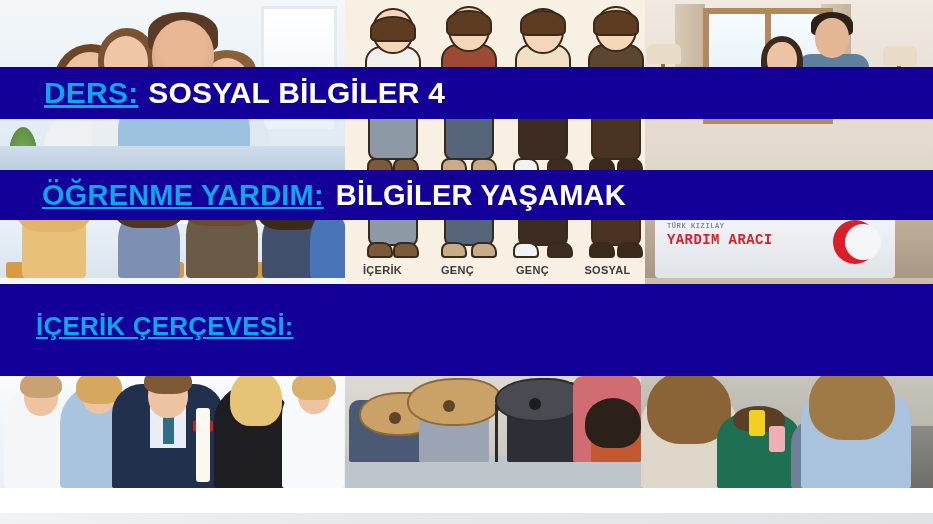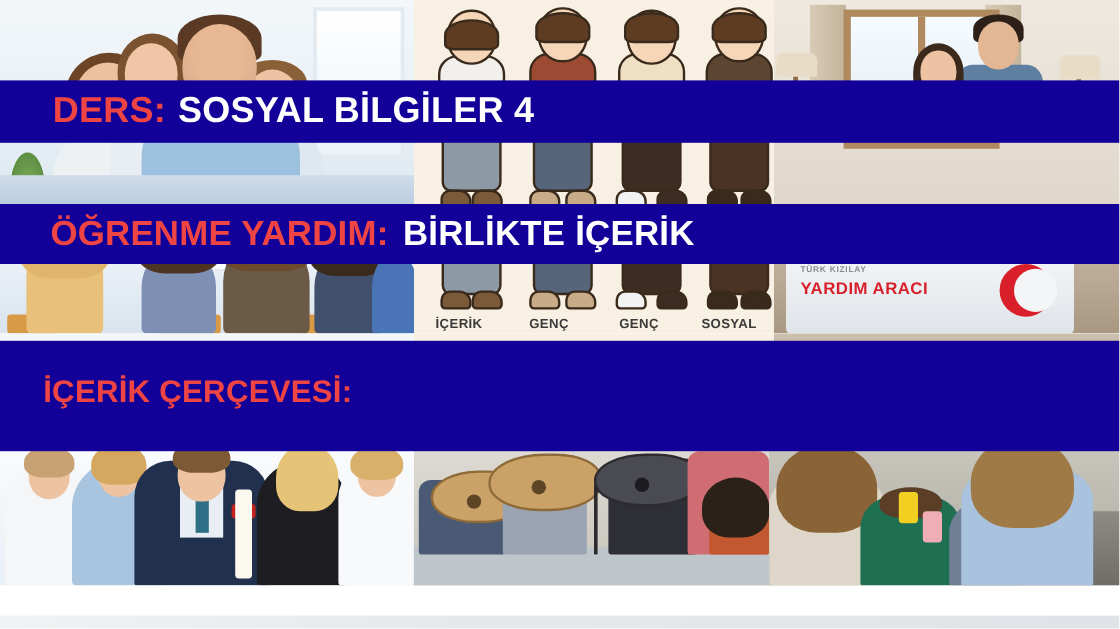--- a/index.html
+++ b/index.html
@@ -90,21 +90,21 @@
 
   
   .cr-bg{position:absolute;inset:0;background:linear-gradient(180deg,#f4f7fa 0%,#e7eef5 55%,#d9e4ee 100%);}
   .cr-board{position:absolute;left:120px;top:2px;width:120px;height:48px;background:#fbfdfe;border:2px solid #e3e9ee;}
   .cr-kid{position:absolute;bottom:0;border-radius:44% 44% 6% 6%;}
   .cr-hair{position:absolute;border-radius:50% 50% 34% 34%;}
   .cr-chair{position:absolute;bottom:0;height:16px;background:#d99a46;border-radius:3px;}
 
   
   .rc-bg{position:absolute;inset:0;background:linear-gradient(180deg,#cdbfae 0%,#b9a893 60%,#a89781 100%);}
-  .rc-truck{position:absolute;left:10px;bottom:0;width:240px;height:66px;background:linear-gradient(180deg,#f3f5f7,#dfe4e9);border-radius:4px;}
+  .rc-truck{position:absolute;left:10px;bottom:0;width:240px;height:66px;background:linear-gradient(180deg,#f3f5f7,#dfe4e9);border-radius:4px;font-family:Liberation Mono, monospace;}
   .rc-crescent{position:absolute;right:18px;top:8px;width:44px;height:44px;border-radius:50%;background:#d81f2a;}
   .rc-crescent::after{content:"";position:absolute;left:12px;top:4px;width:36px;height:36px;border-radius:50%;background:#f3f5f7;}
   .rc-t1{position:absolute;left:12px;top:10px;font-size:7px;font-weight:700;color:#8b8b8b;letter-spacing:.6px;}
   .rc-t2{position:absolute;left:12px;top:20px;font-size:14px;font-weight:700;color:#d81f2a;letter-spacing:.4px;}
   .rc-people{position:absolute;left:0;right:0;top:0;height:34px;}
   .rc-p{position:absolute;bottom:0;width:24px;height:32px;background:#c8392f;border-radius:10px 10px 2px 2px;}
   .rc-ph{position:absolute;top:-12px;left:50%;transform:translateX(-50%);width:14px;height:15px;background:#e3b08a;border-radius:50%;}
 
   
   .band-3{top:278px;height:92px;}
@@ -166,21 +166,21 @@
   .btxt{
     white-space:nowrap;
     font-weight:700;
     line-height:1;
     letter-spacing:.2px;
   }
   .b1-line{font-size:30px;}
   .b2-line{font-size:29px;}
   .b3-line1{font-size:26px;margin-bottom:8px;}
   .b3-line2{font-size:31px;}
-  .hl{color:#ef4444;}
+  .hl{color:#0ea5e9;text-decoration:underline;}
   .wt{color:#FFFFFF;}
 
   
   .footer{
     position:absolute;
     left:6px;
     top:485px;
     width:921px;
     height:28px;
     background:#ffffff;
@@ -440,21 +440,21 @@
     </div>
   </div>
 
   <div class="banner banner-1">
     <span class="btxt b1-line hl">DERS:</span>
     <span class="btxt b1-line wt" style="margin-left:10px;">SOSYAL BİLGİLER 4</span>
   </div>
 
   <div class="banner banner-2">
     <span class="btxt b2-line hl">ÖĞRENME YARDIM:</span>
-    <span class="btxt b2-line wt" style="margin-left:12px;">BİRLİKTE İÇERİK</span>
+    <span class="btxt b2-line wt" style="margin-left:12px;">BİLGİLER YAŞAMAK</span>
   </div>
 
   <div class="banner banner-3">
     <span class="btxt b3-line1 hl">İÇERİK ÇERÇEVESİ:</span>
   </div>
 
   <div class="strip-bot"></div>
 
 </div>
 

